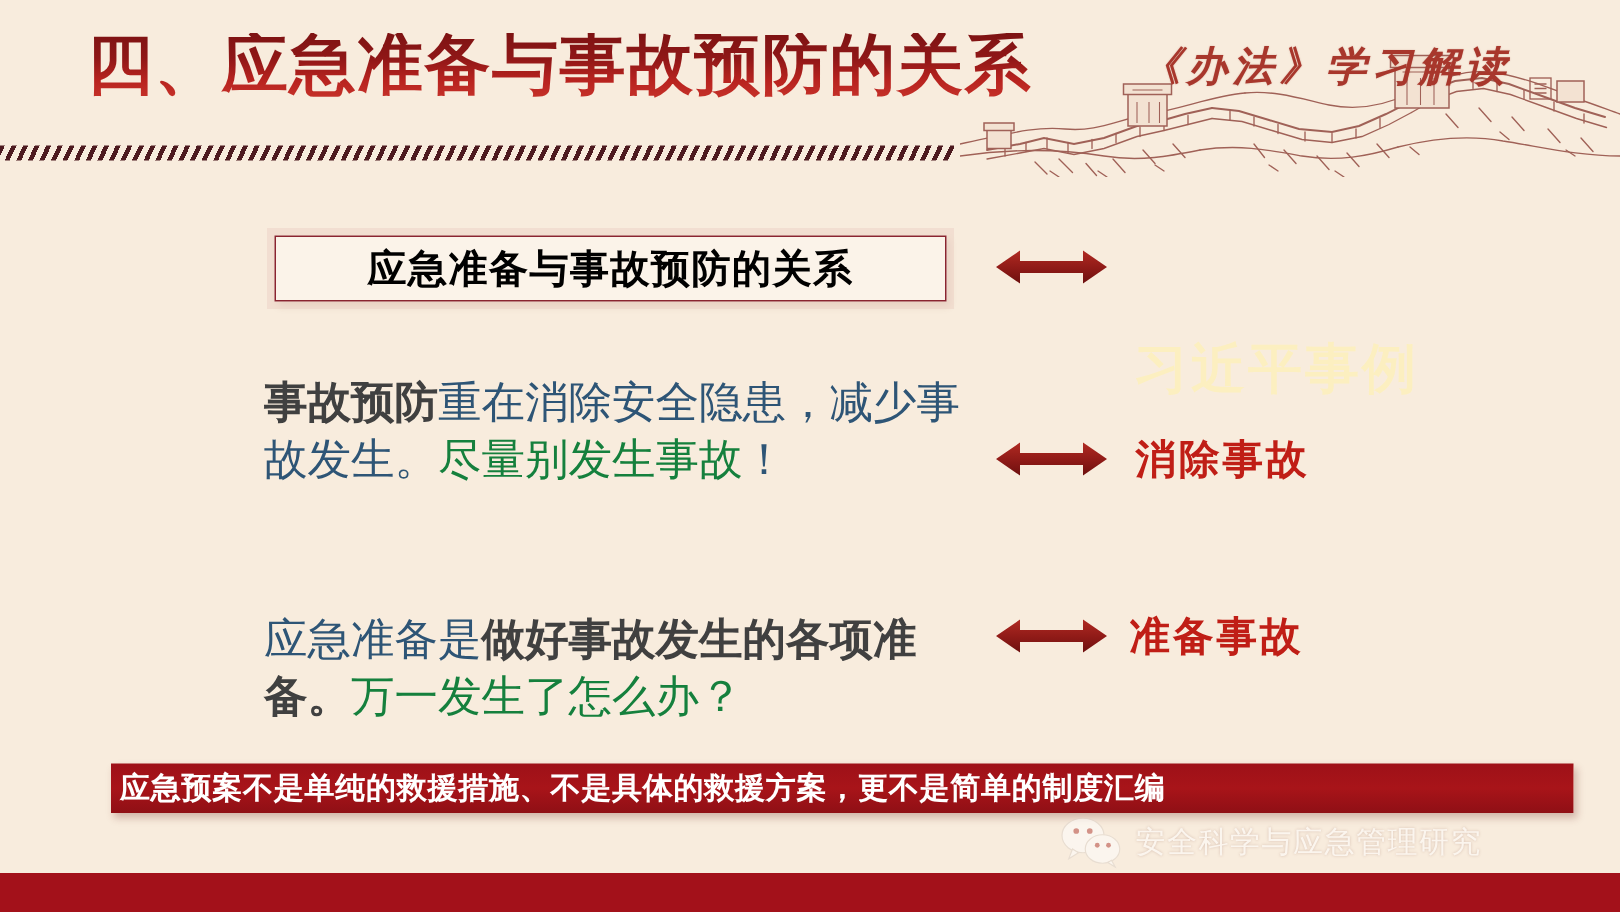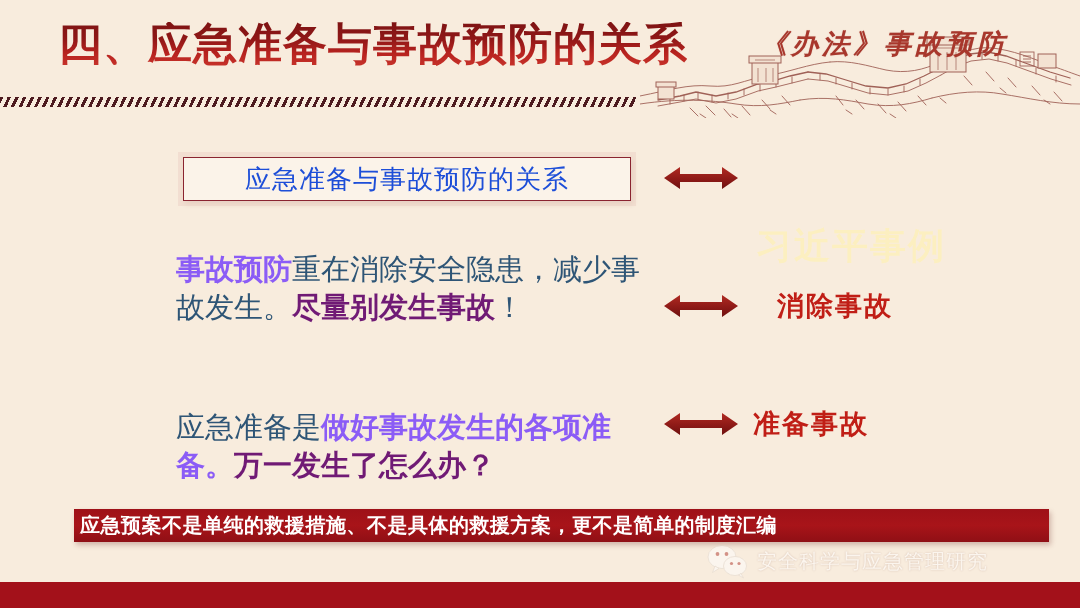--- a/index.html
+++ b/index.html
@@ -106,22 +106,22 @@
     box-sizing: border-box;
     background: #fbf3e9;
     border: 1.5px solid #8a2430;
     box-shadow: 0 0 0 5px rgba(236,212,198,0.55), 2px 3px 5px rgba(120,70,50,0.18);
     display: flex;
     align-items: center;
     justify-content: center;
   }
   .hl-box-text {
     font-size: 26px;
-    font-weight: normal;
-    color: #1d4ed8;
+    font-weight: bold;
+    color: #000000;
     letter-spacing: 1px;
     white-space: nowrap;
   }
 
   
   .arrow-cluster {
     position: absolute;
     display: flex;
     align-items: center;
     gap: 14px;
@@ -137,37 +137,37 @@
   }
   .dbl-arrow svg { display:block; width:100%; height:100%; }
 
   .arrow-label {
     font-size: 27px;
     font-weight: bold;
     color: #c01e16;
     letter-spacing: 2px;
     white-space: nowrap;
   }
-  .c2 .arrow-label { margin-left: 24px; }
+  .c2 .arrow-label { margin-left: 4px; }
 
   
   .para {
     position: absolute;
     width: 470px;
     font-size: 29px;
     line-height: 1.32;
     color: #2b4e6e;
     letter-spacing: 0px;
   }
   .p1 { left: 176px; top: 250px; }
   .p2 { left: 176px; top: 408px; }
 
-  .b-blue { font-weight: bold; color: #8b5cf6; }
+  .b-blue { font-weight: bold; color: #404040; }
   .n-blue { font-weight: normal; color: #2e5576; }
-  .b-red  { font-weight: bold; color: #701a75; }
+  .b-red  { font-weight: normal; color: #15803d; }
   .n-blue-pun { font-weight: normal; color: #2e5576; }
 
   
   .watermark-yellow {
     position: absolute;
     left: 756px;
     top: 222px;
     font-size: 36px;
     font-weight: bold;
     color: #fdf0bc;
@@ -286,21 +286,21 @@
           <path d="M295 48 l28 0 M115 60 l20 0"></path>
         </g>
 
         <g stroke="#9c5a50" stroke-width="0.9" fill="none">
           <rect x="380" y="52" width="14" height="14"></rect>
           <path d="M383 56 l8 0 M383 59 l8 0 M383 62 l8 0"></path>
         </g>
       </svg>
     </div>
 
-    <div class="brush-title">《办法》事故预防</div>
+    <div class="brush-title">《办法》学习解读</div>
   </div>
 
   <div class="hl-box">
     <span class="hl-box-text">应急准备与事故预防的关系</span>
   </div>
 
   <div class="arrow-cluster c1">
     <span class="dbl-arrow">
       <svg viewBox="0 0 76 30" xmlns="http://www.w3.org/2000/svg">
         <defs>

